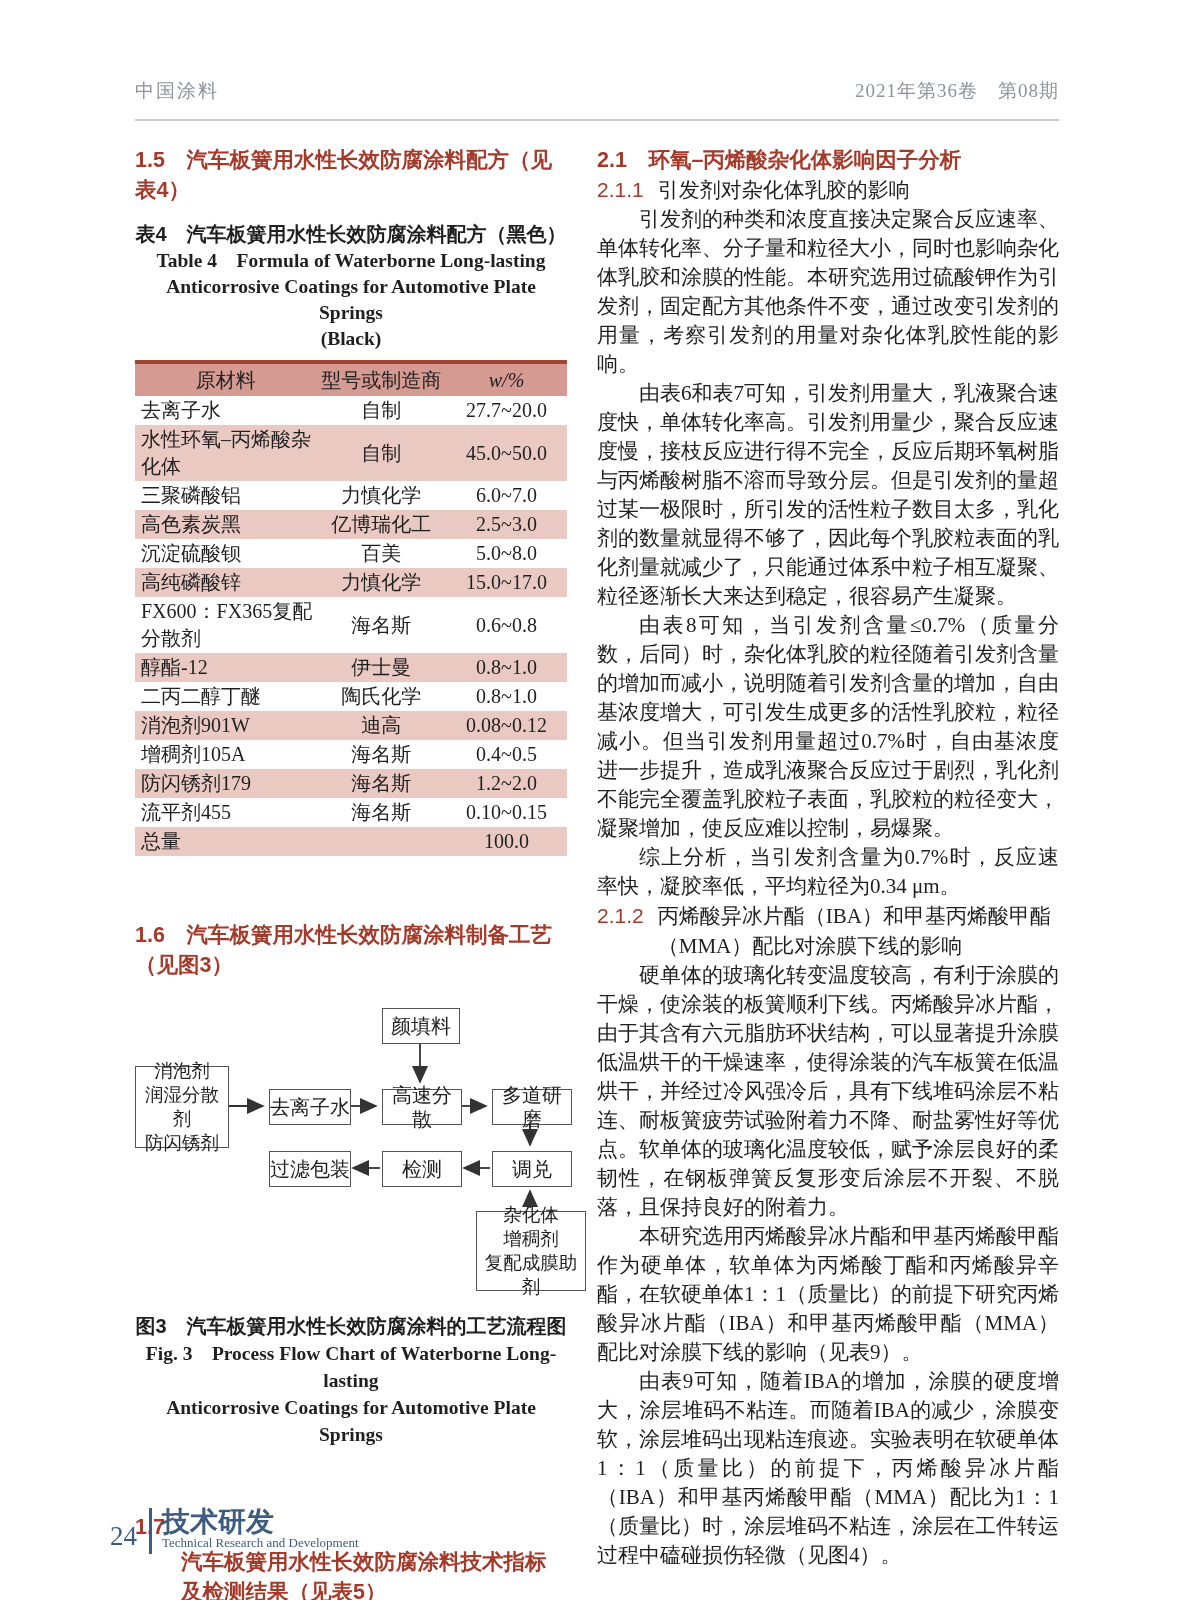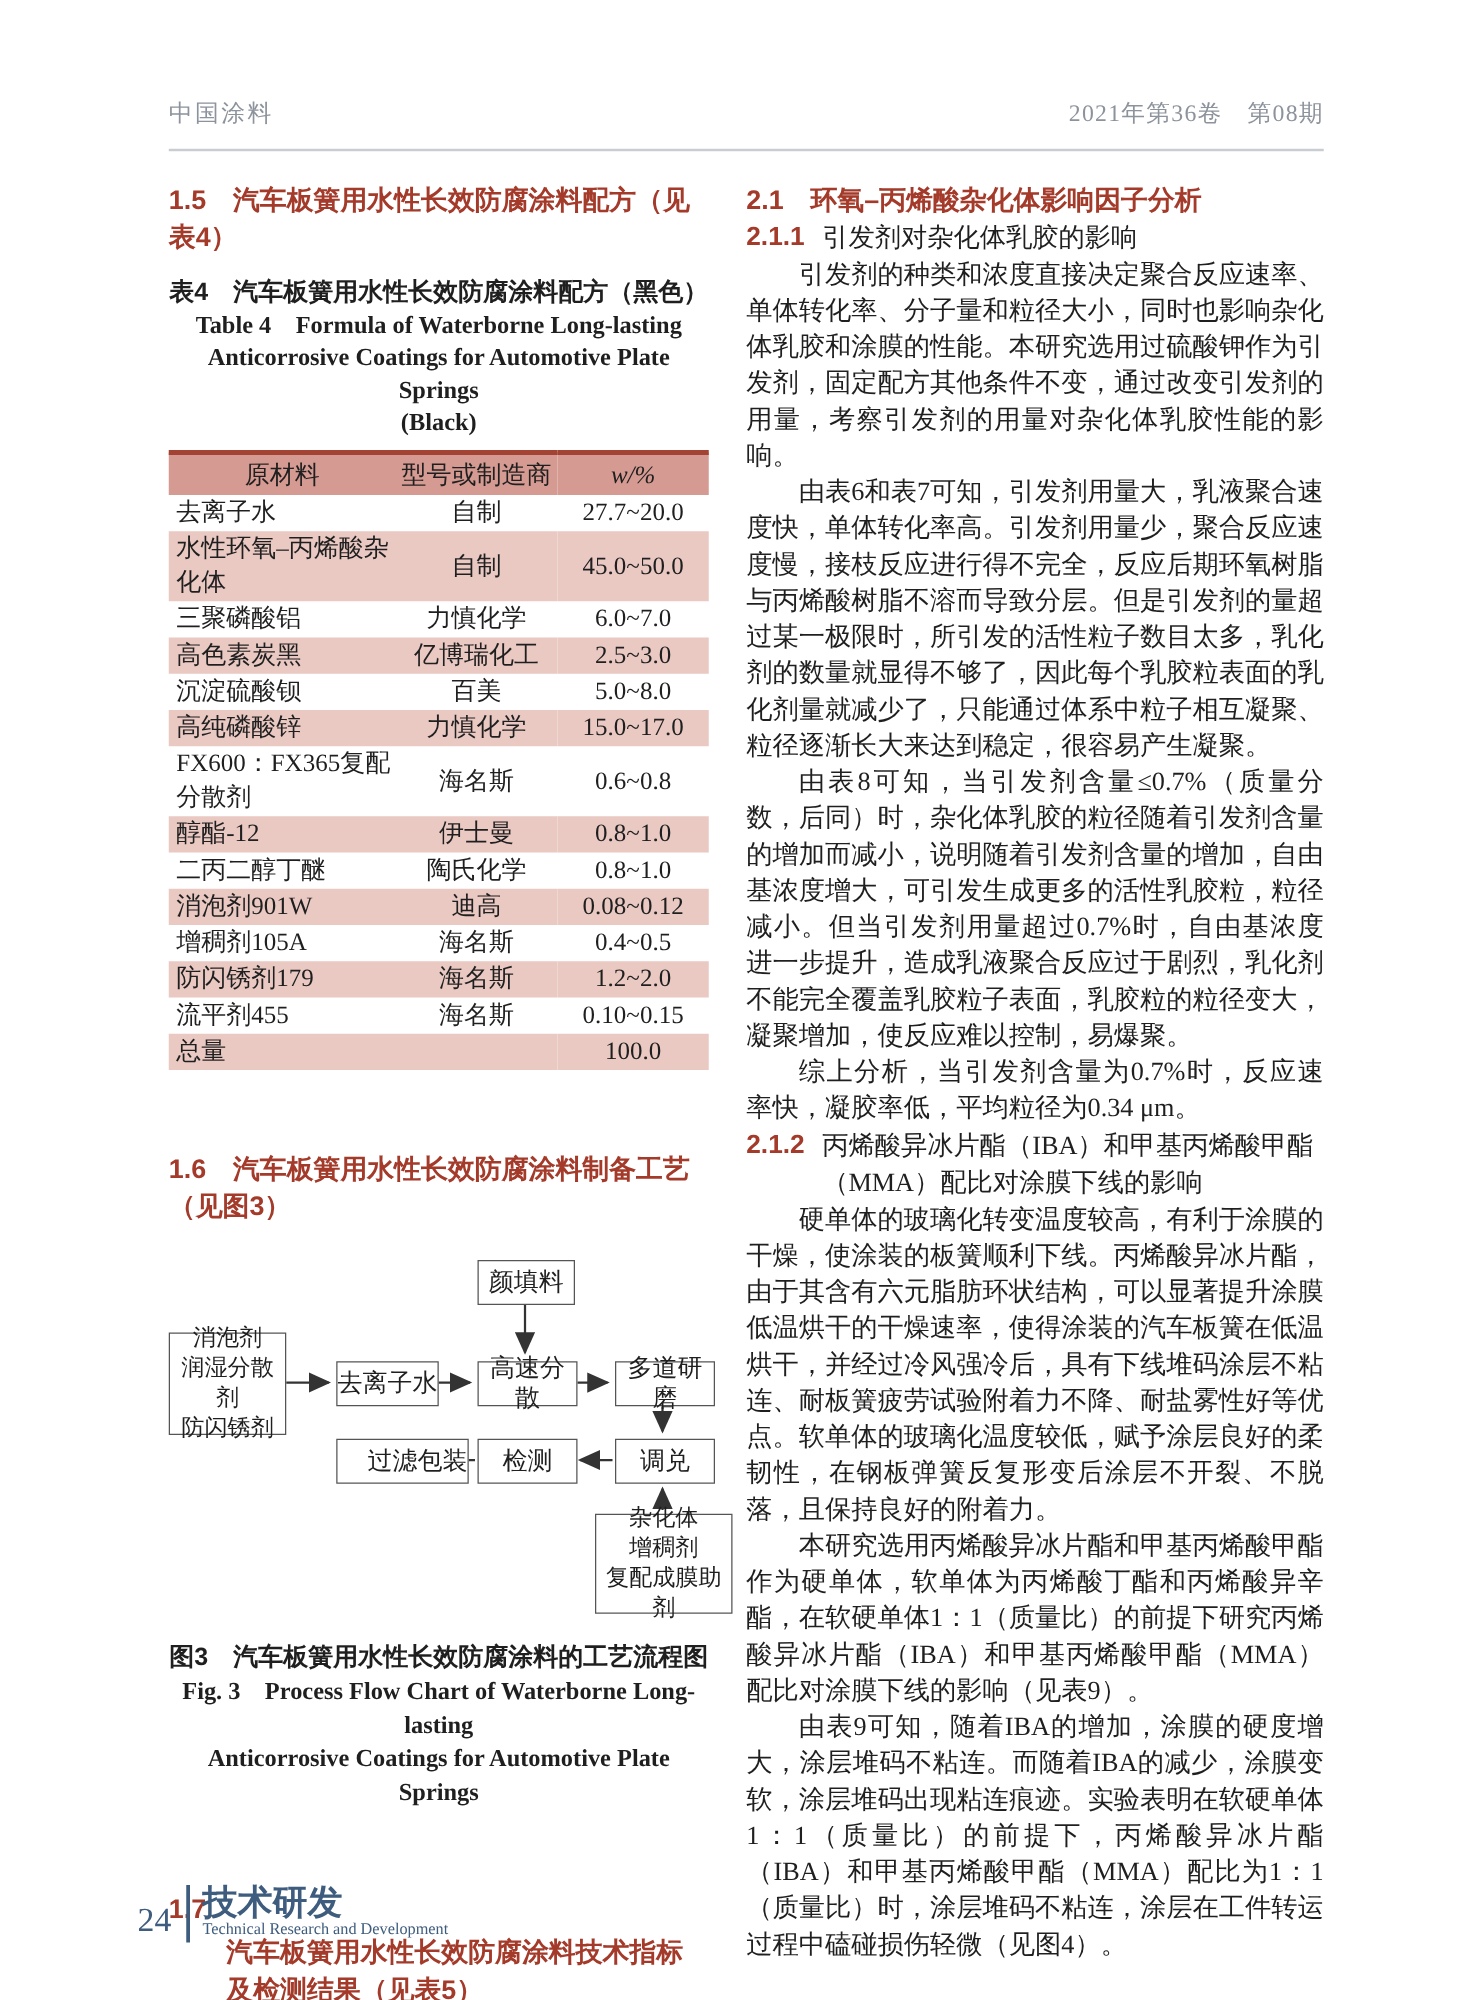--- a/index.html
+++ b/index.html
@@ -19,21 +19,21 @@
   .col-left{width:432px;flex:0 0 432px;}
   .col-right{width:462px;flex:0 0 462px;}
 
   
   .h-red{font-family:"Liberation Sans","DejaVu Sans",sans-serif;
          font-weight:bold;color:#a43a2a;font-size:21.5px;line-height:30px;}
   .h-sec2{font-family:"Liberation Sans","DejaVu Sans",sans-serif;
           font-weight:bold;color:#a43a2a;font-size:28px;line-height:34px;}
   .h-sub{font-size:21px;line-height:30px;display:flex;}
   .h-sub .num{font-family:"Liberation Sans","DejaVu Sans",sans-serif;
-              font-weight:bold;color:#a43a2a;flex:0 0 auto;margin-right:14px;}
+              font-weight:normal;color:#a43a2a;flex:0 0 auto;margin-right:14px;}
   .h-sub .txt{color:#1f1f1f;}
   .h-hang{display:flex;}
   .h-hang .num{flex:0 0 46px;}
 
   
   .para{font-size:21px;line-height:29px;text-align:justify;
         text-indent:2em;margin:0;}
 
   
   .tbl-cap-cn{font-family:"Liberation Sans","DejaVu Sans",sans-serif;
@@ -200,21 +200,21 @@
         </div>
         <div class="fbox" style="left:134px;top:83px;width:80px;height:34px;">
             <span>去离子水</span>
           </div>
         <div class="fbox" style="left:247px;top:83px;width:78px;height:34px;">
             <span>高速分散</span>
           </div>
         <div class="fbox" style="left:357px;top:83px;width:78px;height:34px;">
             <span>多道研磨</span>
           </div>
-        <div class="fbox" style="left:134px;top:145px;width:80px;height:34px;padding-left:24px;">
+        <div class="fbox" style="left:134px;top:145px;width:80px;height:34px;">
             <span>过滤包装</span>
           </div>
         <div class="fbox" style="left:247px;top:145px;width:78px;height:34px;">
             <span>检测</span>
           </div>
         <div class="fbox" style="left:357px;top:145px;width:78px;height:34px;">
             <span>调兑</span>
           </div>
         <div class="fbox" style="left:341px;top:205px;width:108px;height:78px;font-size:18.5px;">
           <span>杂化体</span>

